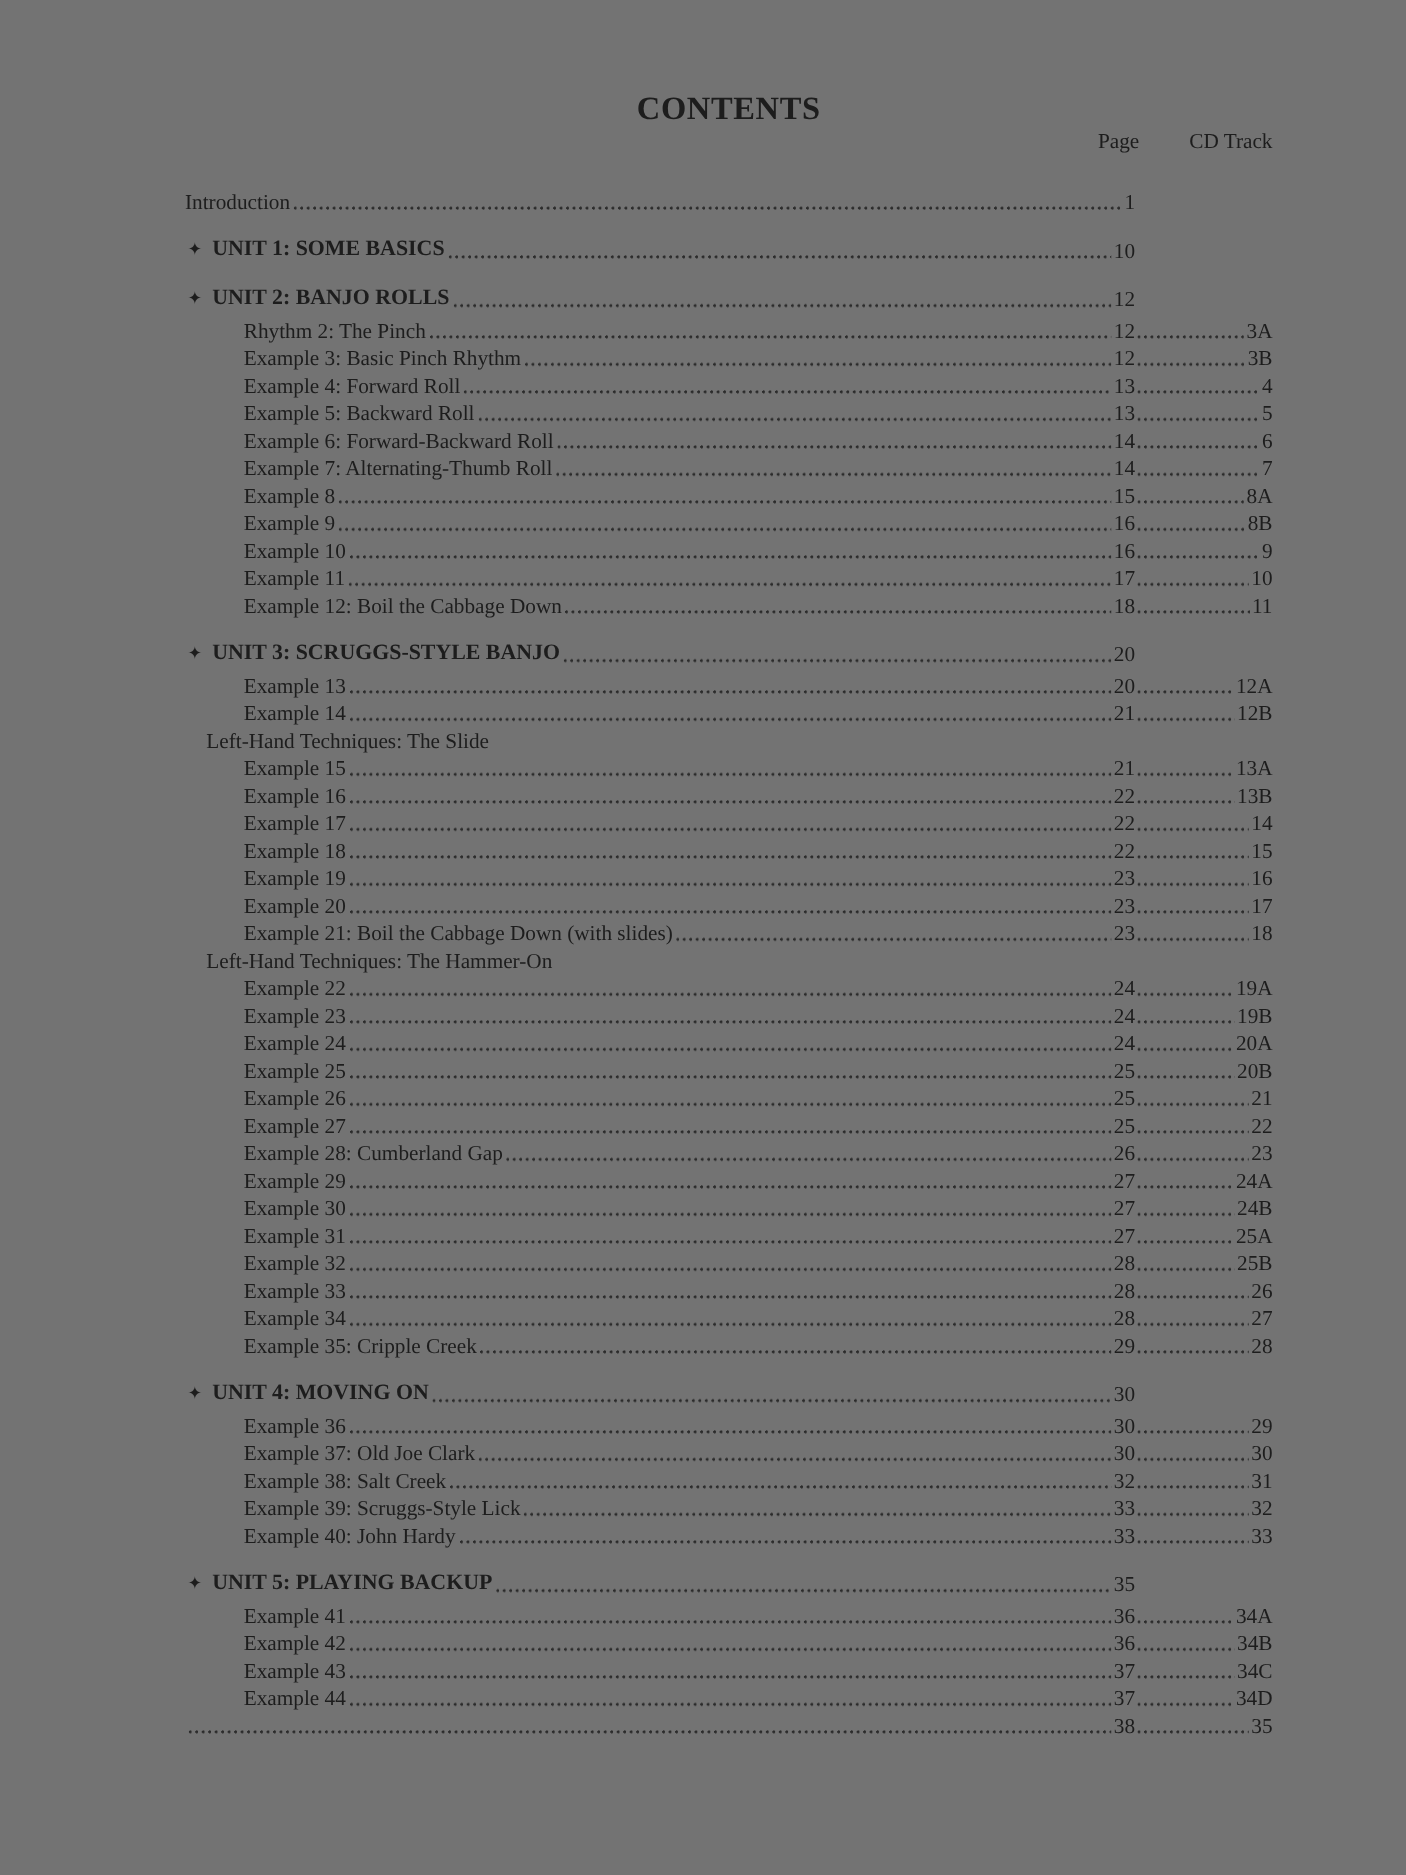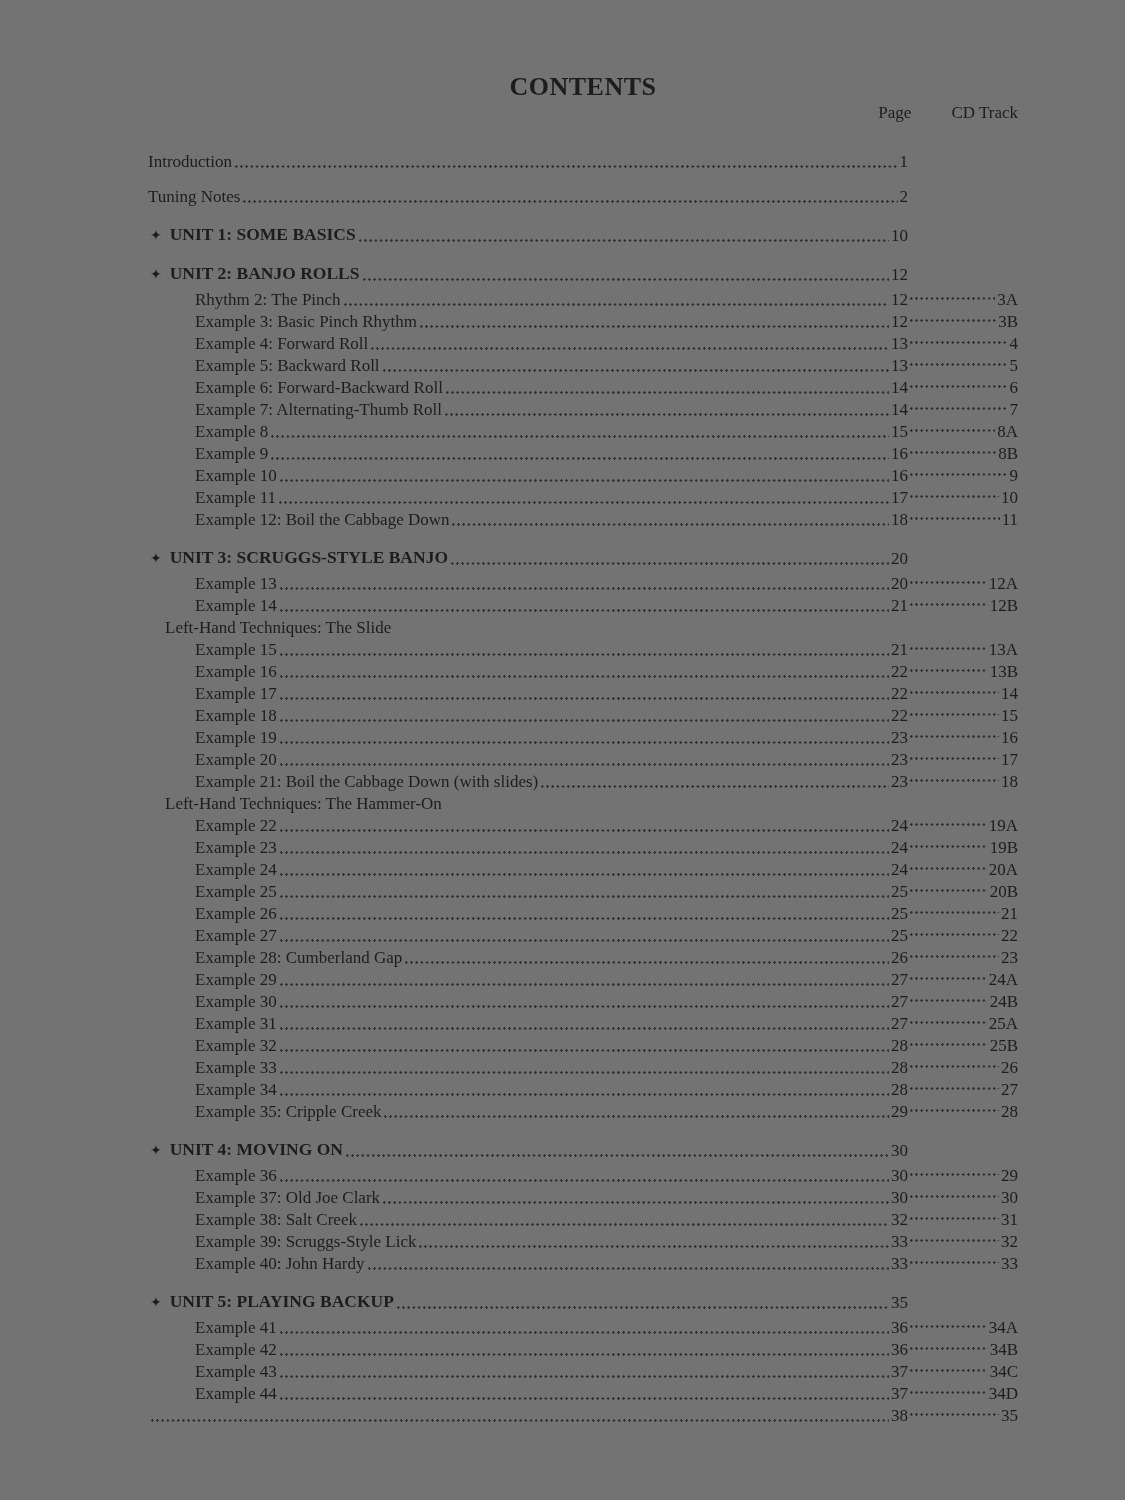--- a/index.html
+++ b/index.html
@@ -33,47 +33,41 @@
   }
   .sub-row .label{padding-left:17px;}
   .entry-row .label{padding-left:47px;}
 
   .leader{
     flex:1 1 auto;height:3px;margin:0 2px 4px 3px;
     background-image:radial-gradient(circle at 1.3px 1.5px, #2b2b2b 1.05px, rgba(0,0,0,0) 1.35px);
     background-size:5.2px 3px;background-repeat:repeat-x;background-position:left center;
   }
   .pagecell{flex:0 0 auto;text-align:right;white-space:nowrap;font-size:17px;line-height:20px;}
-  .trackzone{flex:0 0 auto;width:110px;display:flex;align-items:center;}
+  .trackzone{flex:0 0 auto;width:110px;display:flex;align-items:flex-end;}
   .trackzone .leader{margin-left:2px;}
   .track{white-space:nowrap;font-size:17px;line-height:20px;}
 </style>
 </head>
 <body>
 
 <div class="page-wrap">
   <div class="content">
     <h1 class="title">CONTENTS</h1>
     <div class="colheads">
       <span>Page</span>
       <span>CD Track</span>
     </div>
     <div class="front" id="front-matter">
         <div class="row front-row">
           <span class="label"><span>Introduction</span></span>
           <span class="leader"></span>
           <span class="pagecell">1</span>
           <span class="trackzone"></span>
         </div>
-        <div class="row front-row">
-          <span class="label"><span>Tuning Notes</span></span>
-          <span class="leader"></span>
-          <span class="pagecell">2</span>
-          <span class="trackzone"></span>
-        </div>
       </div>
     <div id="toc-sections">
         <div class="section">
           <div class="row heading-row">
             <span class="label"><span class="bullet">✦</span><span>UNIT 1: SOME BASICS</span></span>
             <span class="leader"></span>
             <span class="pagecell">10</span>
             <span class="trackzone"></span>
           </div>
           <div class="entries"></div>

